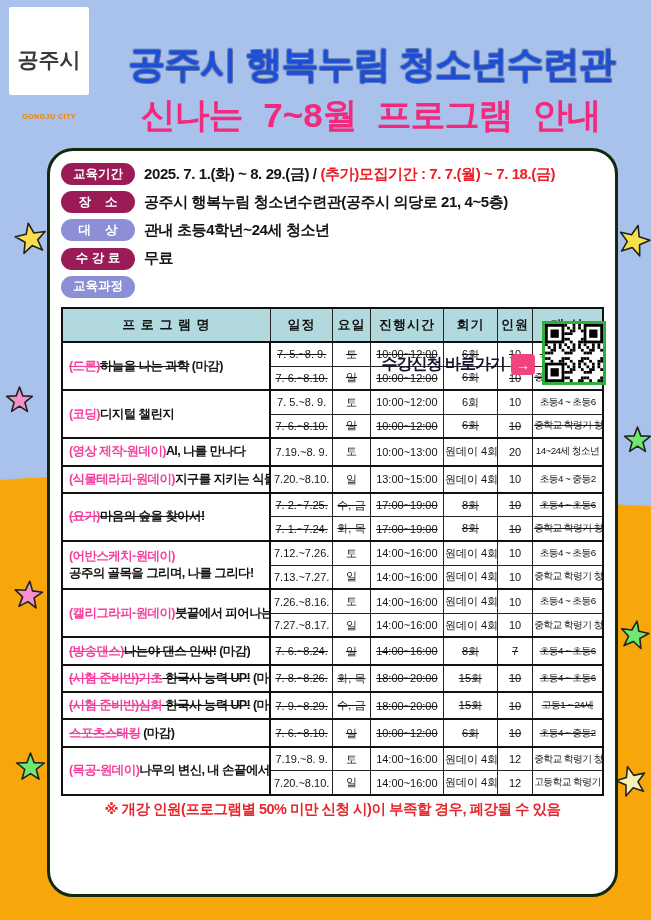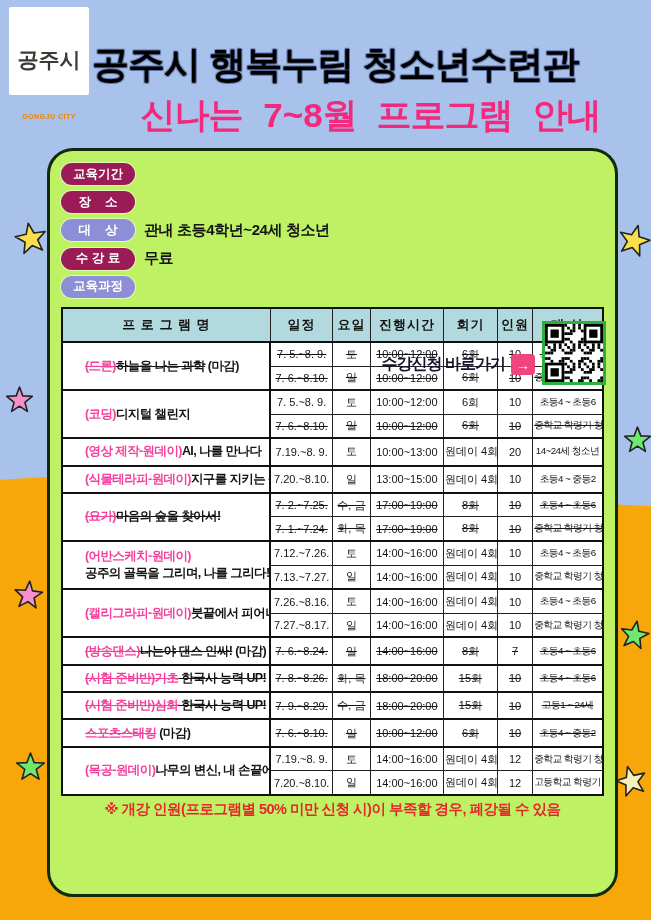--- a/index.html
+++ b/index.html
@@ -14,28 +14,28 @@
   .stars svg{position:absolute;}
 
   
   .logo{position:absolute;left:9px;top:7px;width:80px;height:88px;background:#ffffff;
         display:flex;flex-direction:column;align-items:center;justify-content:flex-start;
         border-radius:2px;gap:41px;}
   .logo-kr{font-size:21px;font-weight:bold;color:#3d3a36;line-height:1;margin-top:1px;}
   .logo-en{font-size:7px;font-weight:bold;color:#f08300;letter-spacing:.5px;margin-top:2px;}
 
   
-  .title1{position:absolute;left:92px;right:0;top:40px;text-align:left;
-          font-size:37px;font-weight:bold;color:#000000;letter-spacing:-1px;
+  .title1{position:absolute;left:92px;right:0;top:40px;text-align:center;
+          font-size:37px;font-weight:bold;color:#1d4ed8;letter-spacing:-1px;
           text-shadow:1px 1px 0 rgba(50,70,130,.45),-1px -1px 0 rgba(50,70,130,.35),1px -1px 0 rgba(50,70,130,.35),-1px 1px 0 rgba(50,70,130,.35);}
   .title2{position:absolute;left:92px;right:2px;top:92px;text-align:center;
           font-size:35px;font-weight:bold;letter-spacing:-1px;font-family:Liberation Mono, monospace;}
 
   
-  .panel{position:absolute;left:47px;top:148px;width:571px;height:749px;background:#bef264;
+  .panel{position:absolute;left:47px;top:148px;width:571px;height:749px;background:#ffffff;
          border:3.5px solid #13290f;border-radius:26px;box-sizing:border-box;padding:9px 11px 8px 11px;}
 
   .info-row{display:flex;align-items:center;height:28.2px;}
   .pill{flex:0 0 74px;height:22px;border-radius:12px;color:#fff;font-size:12.5px;font-weight:bold;
         display:flex;align-items:center;justify-content:center;white-space:pre;box-shadow:0 0 0 1px rgba(255,255,255,.55);}
   .pill.maroon{background:#9b1b56;}
   .pill.purple{background:#8d8fd6;}
   .info-value{margin-left:9px;font-size:15px;font-weight:bold;color:#141414;white-space:nowrap;letter-spacing:-0.4px;}
 
   
@@ -47,21 +47,21 @@
              font-weight:bold;display:flex;align-items:center;justify-content:center;line-height:1;}
 
   
   .table-wrap{margin-top:6px;height:489px;}
   table{width:100%;height:100%;border-collapse:collapse;table-layout:fixed;background:#fff;
         border:2px solid #111;}
   th{background:#b2dade;font-size:13px;font-weight:bold;color:#111;height:30px;border:1px solid #222;letter-spacing:1px;}
   tbody{border-top:2px solid #111;}
   td{border:1px solid #222;font-size:11px;color:#141414;text-align:center;vertical-align:middle;
      padding:1px 1px;white-space:nowrap;overflow:hidden;}
-  td.program{text-align:left;padding-left:22px;font-size:12.5px;font-weight:bold;letter-spacing:-0.6px;
+  td.program{text-align:left;padding-left:6px;font-size:12.5px;font-weight:bold;letter-spacing:-0.6px;
              border-right:2px solid #111;}
   td.target{font-size:9.8px;letter-spacing:-0.6px;}
   .pname-hl{color:#f43f9d;}
   .st{text-decoration:line-through;}
   .footer-note{margin-top:4px;text-align:center;font-size:14.5px;font-weight:bold;color:#e8262d;letter-spacing:-0.5px;}
 </style>
 </head>
 <body>
 
 <div class="canvas">
@@ -110,23 +110,25 @@
     <div class="logo-en">GONGJU CITY</div>
   </div>
 
   <div class="title1">공주시 행복누림 청소년수련관</div>
   <div class="title2" style="color: rgb(242, 41, 124);">신나는 7~8월 프로그램 안내</div>
 
   <div class="panel">
     <div>
         <div class="info-row">
           <span class="pill maroon">교육기간</span>
+          <span class="info-value"><span>2025. 7. 1.(화) ~ 8. 29.(금) / </span><span style="color: rgb(238, 28, 37);">(추가)모집기간 : 7. 7.(월) ~ 7. 18.(금)</span></span>
         </div>
         <div class="info-row">
           <span class="pill maroon">장    소</span>
+          <span class="info-value"><span>공주시 행복누림 청소년수련관(공주시 의당로 21, 4~5층)</span></span>
         </div>
         <div class="info-row">
           <span class="pill purple">대    상</span>
           <span class="info-value"><span>관내 초등4학년~24세 청소년</span></span>
         </div>
         <div class="info-row">
           <span class="pill maroon">수 강 료</span>
           <span class="info-value"><span>무료</span></span>
         </div>
         <div class="info-row">

